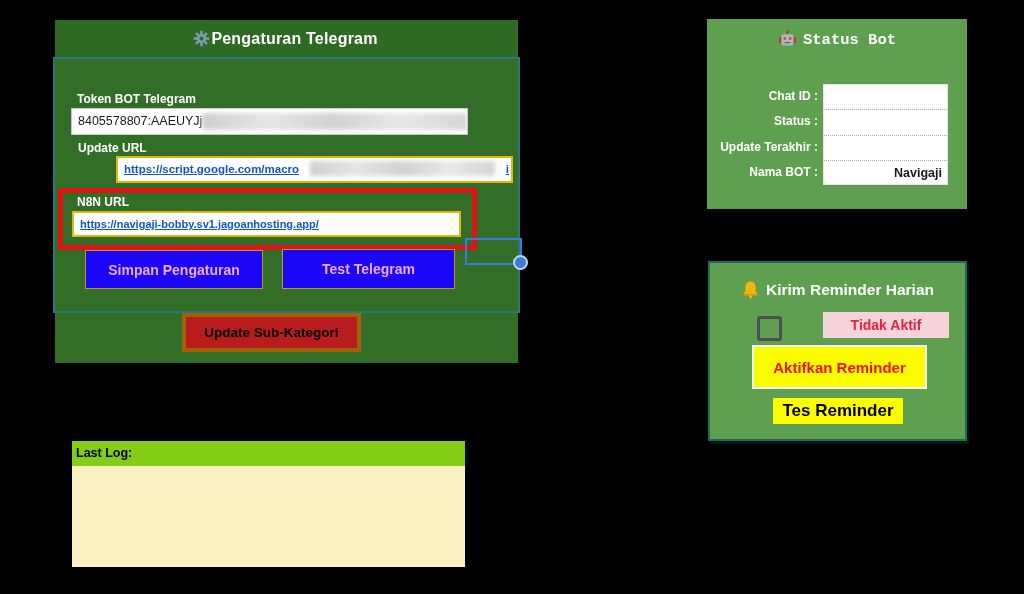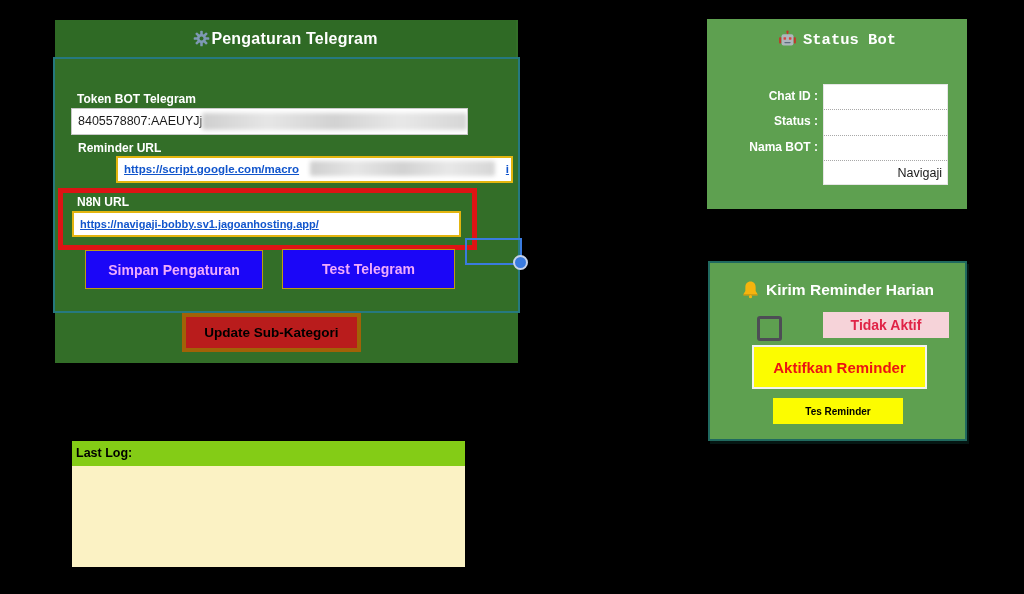--- a/index.html
+++ b/index.html
@@ -37,36 +37,36 @@
   .status-panel{left:707px;top:19px;width:260px;height:190px;background:#5ea050;}
   .status-title{left:707px;top:30px;width:260px;display:flex;align-items:center;justify-content:center;
                 gap:6px;color:#fff;font-weight:bold;font-size:15.5px;font-family:Liberation Mono, monospace;}
   .status-labels{left:700px;top:84px;width:118px;}
   .status-labels .row{height:25.25px;line-height:25.25px;text-align:right;color:#fff;
                       font-weight:bold;font-size:12px;white-space:nowrap;}
   .status-values{left:823px;top:84px;width:125px;height:101px;background:#fff;border:1px solid #e6e6e6;
                  box-sizing:border-box;}
   .status-values .vrow{height:24.3px;line-height:24.3px;border-bottom:1px dotted #a8a8a8;
                        font-size:12.5px;color:#1a1a1a;text-align:right;padding-right:5px;}
-  .status-values .vrow:last-child{border-bottom:none;}
+  .status-values .vrow:last-child{border-bottom:none;font-weight:bold;}
 
   
   .rem-panel{left:708px;top:261px;width:255px;height:176px;background:#5ea050;border:2px solid #20695f;
              box-shadow:2px 3px 0 rgba(10,40,35,.55);}
   .rem-title{left:708px;top:280px;width:259px;display:flex;align-items:center;justify-content:center;
              gap:6px;color:#fff;font-weight:bold;font-size:15.5px;}
   .rem-checkbox{left:757px;top:316px;width:19px;height:19px;border:3px solid #4d4d55;border-radius:3px;
                 background:transparent;cursor:pointer;}
   .rem-badge{left:823px;top:312px;width:126px;height:26px;background:#f6d3d9;color:#e02347;
              font-weight:bold;font-size:14px;display:flex;align-items:center;justify-content:center;}
   .btn-aktifkan{left:752px;top:345px;width:171px;height:40px;background:#fcfc00;border:2px solid #f2f2f2;
                 color:#ec1313;font-weight:bold;font-size:15px;display:flex;align-items:center;
                 justify-content:center;cursor:pointer;}
   .btn-tes{left:773px;top:398px;width:130px;height:26px;background:#fcfc00;color:#000;font-weight:bold;
-           font-size:10px;display:flex;align-items:center;justify-content:center;cursor:pointer;}
+           font-size:17px;display:flex;align-items:center;justify-content:center;cursor:pointer;}
 
   
   .log-header{left:72px;top:441px;width:393px;height:25px;background:#84cc16;color:#000;
               font-weight:bold;font-size:12.5px;line-height:25px;padding-left:4px;box-sizing:border-box;}
   .log-body{left:72px;top:466px;width:393px;height:101px;background:#fbf2c4;}
 </style>
 </head>
 <body>
 
 <div id="screen">
@@ -88,21 +88,21 @@
     <span class="tg-title">Pengaturan Telegram</span>
   </div>
   <div class="abs tg-inner"></div>
 
   <div class="abs field-label" style="left:77px;top:92px;">Token BOT Telegram</div>
   <div class="abs input-box" style="left:71px;top:108px;width:395px;height:25px;border:1px solid #c9c9c9;">
     <div class="input-text">8405578807:AAEUYJj</div>
     <div class="redact" style="left:130px;top:4px;width:265px;height:17px;"></div>
   </div>
 
-  <div class="abs field-label" style="left:78px;top:141px;">Reminder URL</div>
+  <div class="abs field-label" style="left:78px;top:141px;">Update URL</div>
   <div class="abs input-box gold-border" style="left:70px;top:156px;width:393px;height:23px;margin-left:46px;">
     <div class="link-text">https://script.google.com/macro</div>
     <div class="redact" style="left:192px;top:3px;width:185px;height:15px;"></div>
     <div class="abs link-text" style="right:2px;top:0;padding-left:0;">i</div>
   </div>
 
   <div class="abs red-box"></div>
   <div class="abs field-label" style="left:77px;top:195px;">N8N URL</div>
   <div class="abs input-box gold-border" style="left:72px;top:211px;width:385px;height:22px;">
     <div class="link-text" style="font-size:11px;line-height:22px;">https://navigaji-bobby.sv1.jagoanhosting.app/</div>
@@ -127,20 +127,21 @@
         <rect x="7" y="9" width="3.2" height="3.2" rx="0.6" fill="#d64541"></rect>
         <rect x="13.8" y="9" width="3.2" height="3.2" rx="0.6" fill="#d64541"></rect>
         <rect x="8" y="15" width="8" height="1.8" rx="0.9" fill="#5d6d7e"></rect>
       </svg>
     </span>
     <span>Status Bot</span>
   </div>
   <div class="abs status-labels">
     <div class="row">Chat ID :</div>
     <div class="row">Status :</div>
+    <div class="row">Update Terakhir :</div>
     <div class="row">Nama BOT :</div>
   </div>
   <div class="abs status-values">
     <div class="vrow"></div>
     <div class="vrow"></div>
     <div class="vrow"></div>
     <div class="vrow">Navigaji</div>
   </div>
 
   <div class="abs rem-panel"></div>

